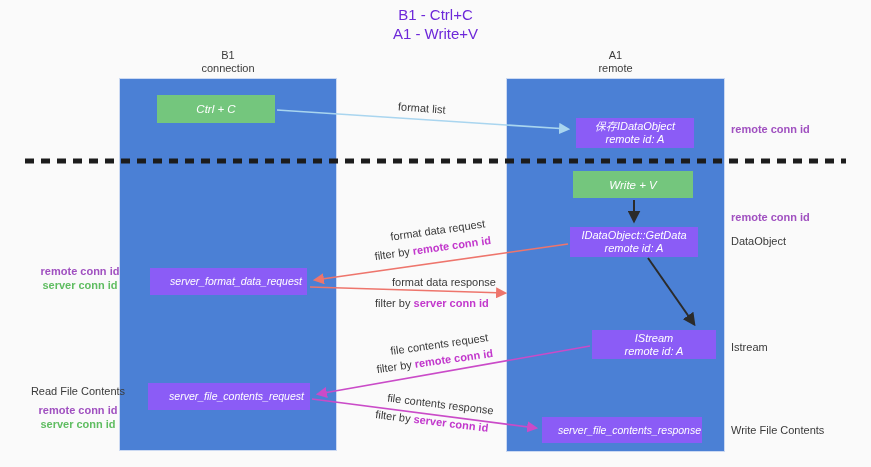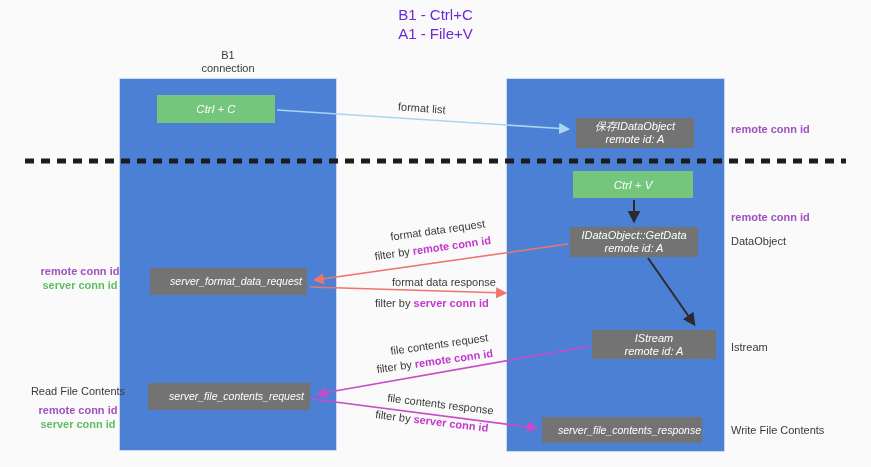--- a/index.html
+++ b/index.html
@@ -17,21 +17,21 @@
     top:49px;text-align:center;font-size:11px;line-height:13px;color:#3c3c3c;
   }
   .column{
     top:78px;background:#4b80d5;border:1px solid #cbd9f2;box-sizing:border-box;
   }
   .box{
     display:flex;flex-direction:column;align-items:center;justify-content:center;
     color:#ffffff;text-align:center;box-sizing:border-box;white-space:nowrap;font-style:italic;
   }
   .green{background:#74c67d;font-size:11.5px;}
-  .orange{background:#737373;font-size:11px;line-height:13px;}
+  .orange{background:#8b5cf6;font-size:11px;line-height:13px;}
   .orange.single{font-size:10.5px;padding-left:15px;}
   .flow-label{
     font-size:11px;color:#3a3a3a;white-space:nowrap;transform-origin:center;
   }
   .rot-neg{transform:rotate(-8deg);}
   .rot-pos{transform:rotate(7deg);}
   .rot-slight{transform:rotate(4deg);}
   .side-label{font-size:11px;white-space:nowrap;}
   .purple{color:#a050c0;font-weight:bold;}
   .greenlbl{color:#5fbd61;font-weight:bold;}
@@ -40,26 +40,30 @@
   .side-group{text-align:center;line-height:14px;font-size:11px;}
   svg.overlay{position:absolute;top:0;left:0;pointer-events:none;}
 </style>
 </head>
 <body>
 
 <div class="stage">
 
   <div class="abs title">
     <div>B1 - Ctrl+C</div>
-    <div>A1 - File+V</div>
+    <div>A1 - Write+V</div>
   </div>
 
   <div class="abs col-header" style="left:119px;width:218px;">
     <div>B1</div>
     <div>connection</div>
+  </div>
+  <div class="abs col-header" style="left:506px;width:219px;">
+    <div>A1</div>
+    <div>remote</div>
   </div>
 
   <div class="abs column" style="left:119px;width:218px;height:373px;"></div>
   <div class="abs column" style="left:506px;width:219px;height:374px;"></div>
 
   <svg class="overlay" width="871" height="467" viewBox="0 0 871 467">
     <defs>
       <marker id="mh-blue" viewBox="0 0 10 10" refX="8" refY="5" markerWidth="7" markerHeight="7" orient="auto">
           <path d="M0,0 L10,5 L0,10 z" fill="#a9d5ef"></path>
         </marker>
@@ -91,21 +95,21 @@
   <div class="abs box green" style="left:157px;top:95px;width:118px;height:28px;">
     <div>Ctrl + C</div>
   </div>
 
   <div class="abs box orange" style="left:576px;top:118px;width:118px;height:30px;">
     <div>保存IDataObject</div>
     <div>remote id: A</div>
   </div>
 
   <div class="abs box green" style="left:573px;top:171px;width:120px;height:27px;">
-    <div>Ctrl + V</div>
+    <div>Write + V</div>
   </div>
 
   <div class="abs box orange" style="left:570px;top:227px;width:128px;height:30px;">
     <div>IDataObject::GetData</div>
     <div>remote id: A</div>
   </div>
 
   <div class="abs box orange single" style="left:150px;top:268px;width:157px;height:27px;">
     <div>server_format_data_request</div>
   </div>

